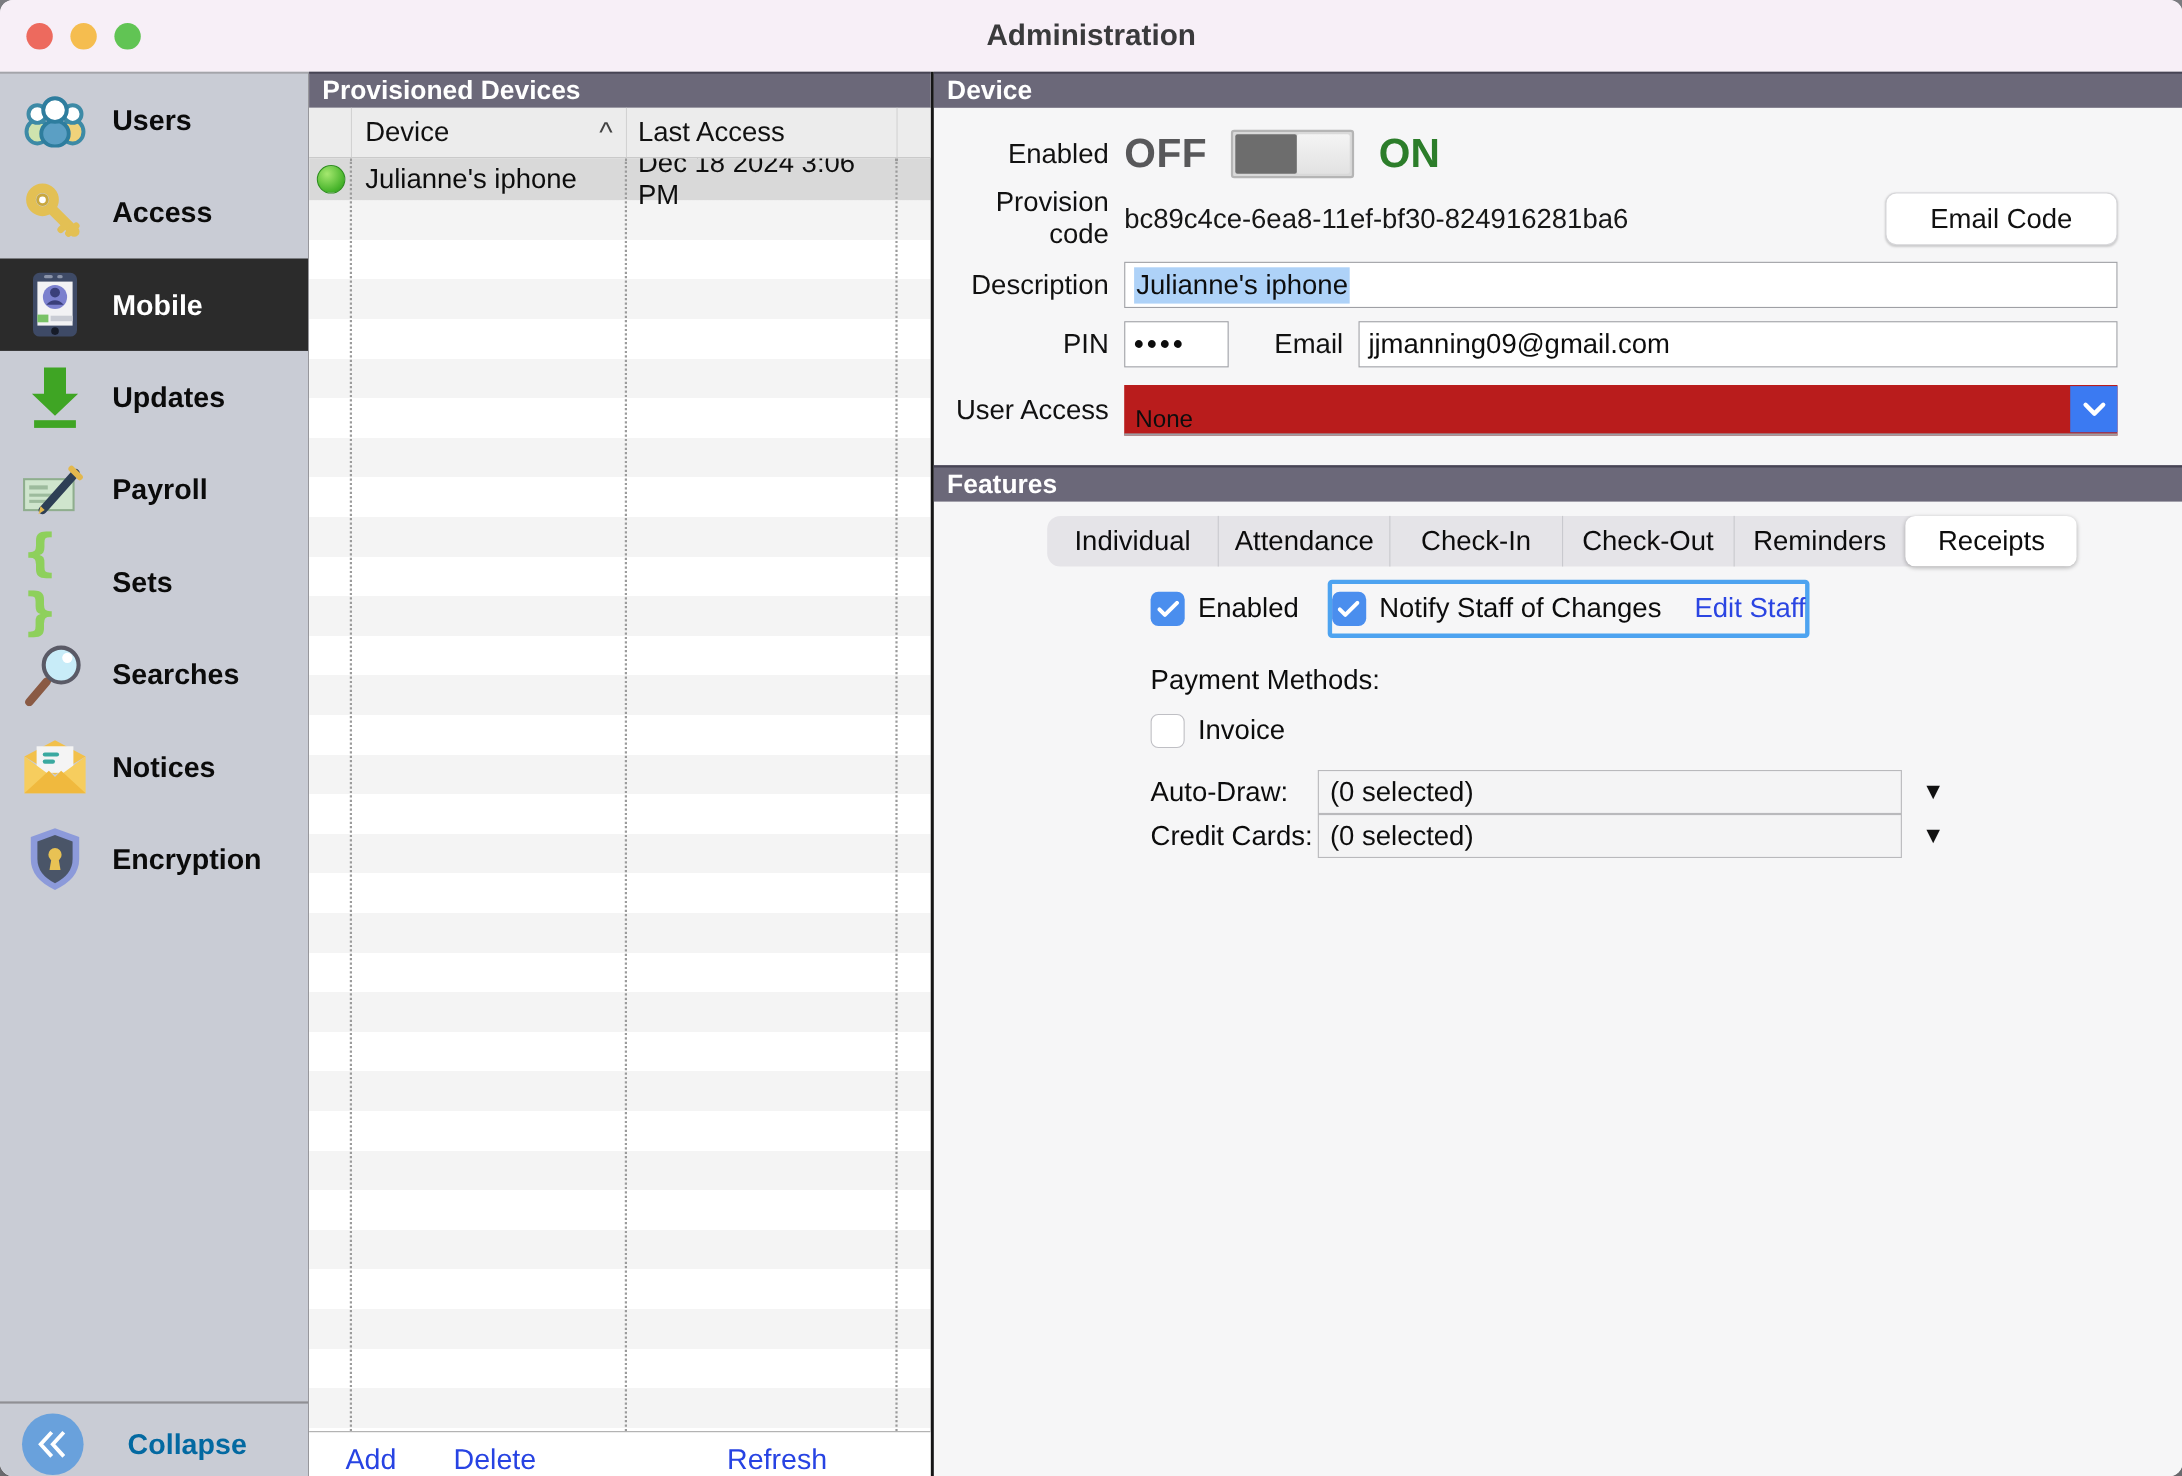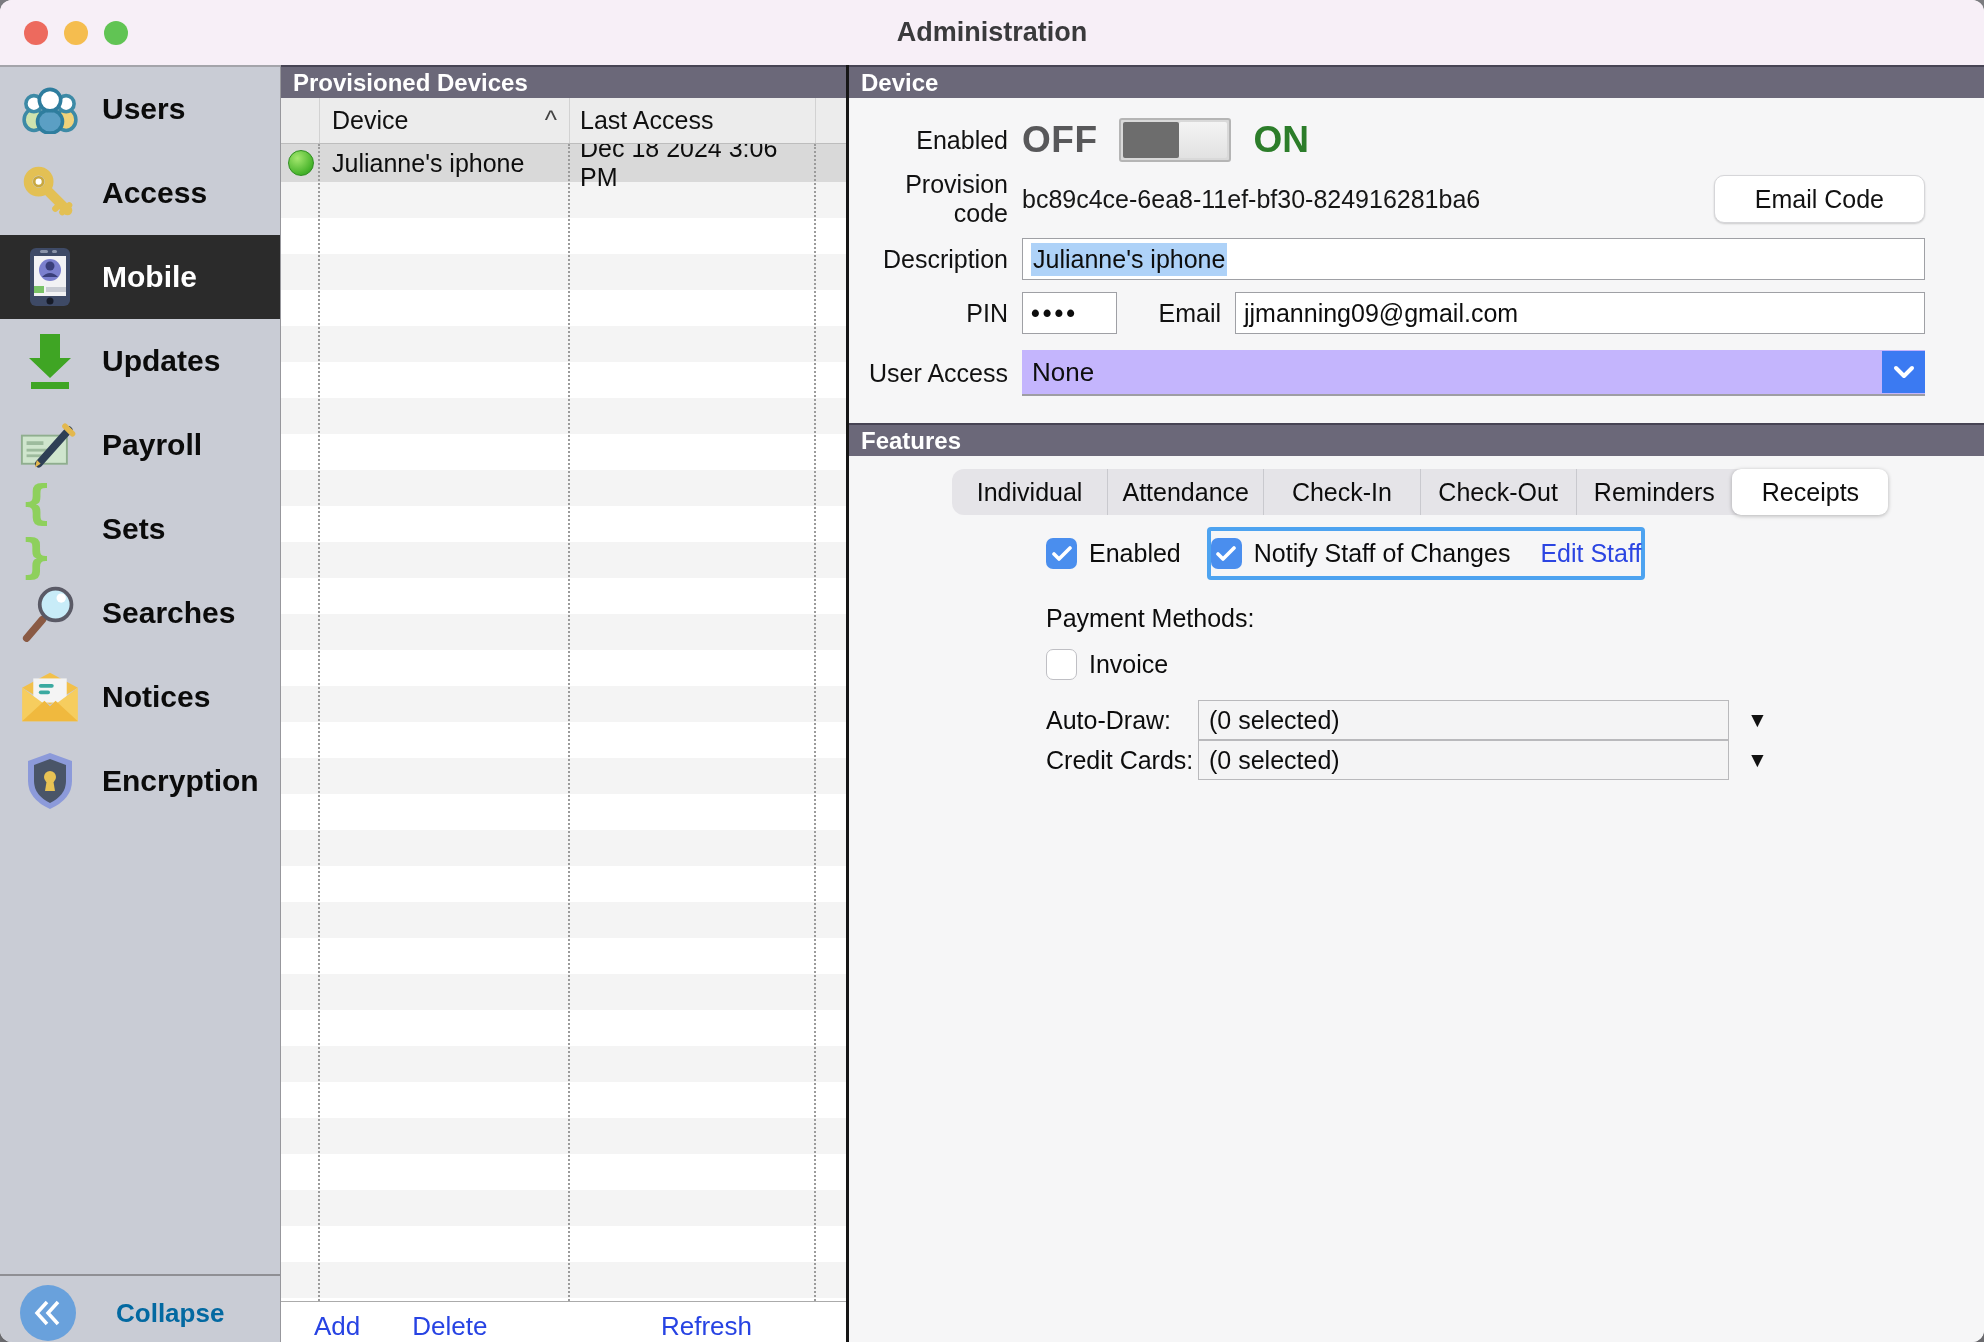--- a/index.html
+++ b/index.html
@@ -16,21 +16,21 @@
   .win-title{position:absolute;left:0;right:0;text-align:center;font-size:27px;font-weight:bold;color:#3a3a3c;}
 
   
   .main{display:flex;height:1285px;}
 
   
   .sidebar{width:281px;background:#c9ccd5;border-top:2px solid #a4a4aa;border-right:1px solid #97979c;
            display:flex;flex-direction:column;box-sizing:border-box;flex:none;}
   .nav-item{height:84px;display:flex;align-items:center;cursor:default;}
   .nav-item .icn{width:60px;height:60px;margin-left:20px;display:flex;align-items:center;justify-content:center;flex:none;}
-  .nav-item .lbl{margin-left:22px;font-size:30px;font-weight:bold;color:#0b0b0b;}
+  .nav-item .lbl{margin-left:22px;font-size:26px;font-weight:bold;color:#0b0b0b;}
   .nav-item.active{background:#2b2b2b;}
   .nav-item.active .lbl{color:#ffffff;}
   .braces{font-size:46px;font-weight:bold;color:#8ed05c;letter-spacing:2px;font-family:"DejaVu Sans",sans-serif;}
   .side-bottom{margin-top:auto;border-top:2px solid #8f8f94;height:74px;display:flex;align-items:center;}
   .collapse-circle{width:56px;height:56px;border-radius:50%;background:#69a1dc;margin-left:20px;
                    display:flex;align-items:center;justify-content:center;flex:none;}
   .side-bottom .lbl{margin-left:40px;font-size:26px;font-weight:bold;color:#0369a1;}
 
   
   .bar{height:33px;background:#6b6879;border-top:2px solid #474454;box-sizing:border-box;
@@ -77,22 +77,22 @@
   .track{flex:1;background:linear-gradient(#f4f4f4,#e2e2e2);border-radius:2px;}
   .on{font-size:37px;font-weight:bold;color:#2c7d2a;}
   .pvalue{font-size:25px;color:#161616;flex:1;}
   .btn{height:46px;padding:0 40px;background:#ffffff;border:1px solid #d6d6d9;border-radius:10px;
        font-size:25px;color:#111;display:flex;align-items:center;box-shadow:0 1px 2px rgba(0,0,0,.18);}
   .tfield{flex:1;height:42px;background:#ffffff;border:1px solid #9fa0a5;box-sizing:border-box;
           display:flex;align-items:center;padding-left:8px;font-size:25px;color:#0d0d0d;}
   .seltext{background:#aed2f8;padding:2px 2px;}
   .pinfield{width:95px;flex:none;letter-spacing:3px;font-weight:bold;}
   .elabel{width:118px;text-align:right;padding-right:14px;box-sizing:border-box;font-size:25px;color:#111;flex:none;}
-  .uafield{flex:1;height:46px;background:#c4b5fd;border-bottom:2px solid #9e9ea3;box-sizing:border-box;
-           display:flex;align-items:center;padding-left:10px;font-size:26px;color:#0d0d0d;position:relative;}
+  .uafield{flex:1;height:46px;background:#b91c1c;border-bottom:2px solid #9e9ea3;box-sizing:border-box;
+           display:flex;align-items:flex-end;padding-left:10px;font-size:22px;color:#0d0d0d;position:relative;}
   .uabtn{position:absolute;right:0;top:1px;width:43px;height:42px;background:#3b7af2;
          display:flex;align-items:center;justify-content:center;}
 
   
   .featbody{flex:1;}
   .tabs{width:936px;height:46px;margin:13px 0 0 103px;background:#e5e4e8;border-radius:12px;
         display:flex;align-items:stretch;}
   .seg{flex:1;display:flex;align-items:center;justify-content:center;font-size:25px;color:#0c0c0c;position:relative;}
   .seg + .seg{border-left:1px solid #c9c9ce;}
   .seg.active{background:#ffffff;border-radius:9px;box-shadow:0 1px 4px rgba(0,0,0,.28);border-left-color:transparent;}

